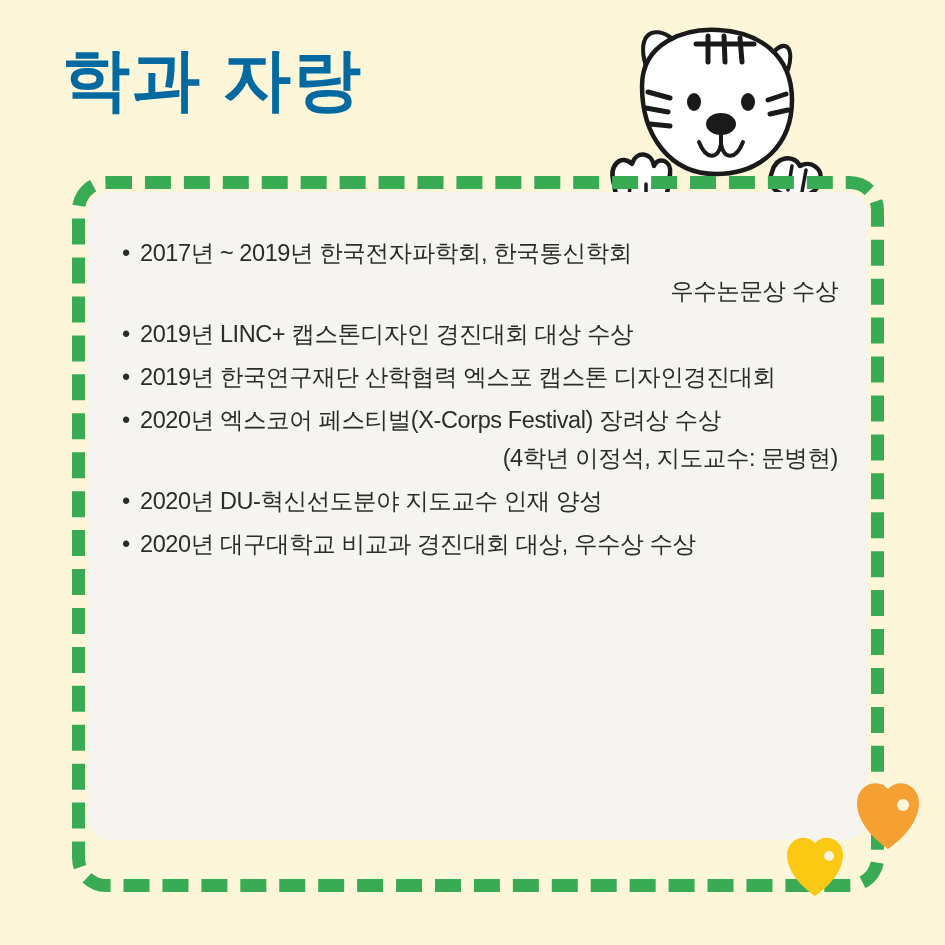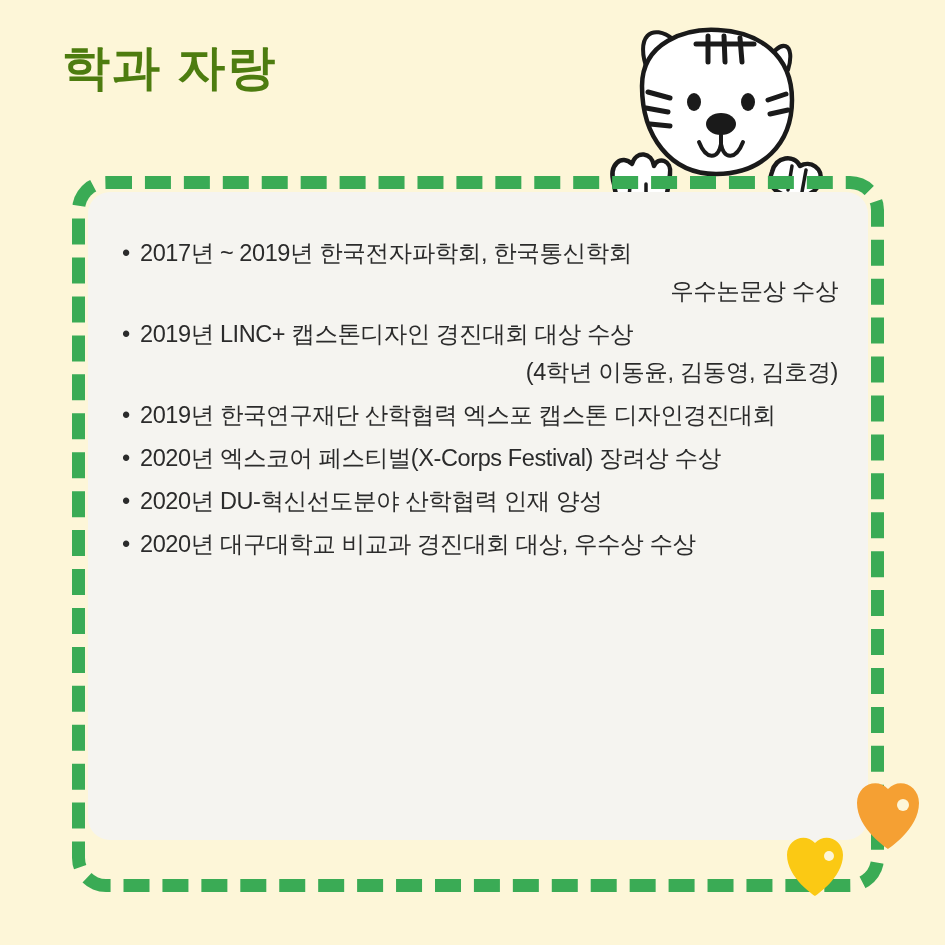--- a/index.html
+++ b/index.html
@@ -13,23 +13,23 @@
     font-family: "Liberation Sans", sans-serif;
     overflow: hidden;
     position: relative;
   }
 
   
   .title {
     position: absolute;
     left: 62px;
     top: 42px;
-    font-size: 48px;
+    font-size: 68px;
     font-weight: bold;
-    color: #4d7c0f;
+    color: #0369a1;
     letter-spacing: 2px;
     line-height: 1.1;
     white-space: nowrap;
   }
 
   
   .dashed-frame {
     position: absolute;
     left: 72px;
     top: 176px;
@@ -149,33 +149,33 @@
 <div class="card">
   <ul class="list">
     <li class="item">
       <span class="dot">•</span>
       <span class="l1">2017년 ~ 2019년 한국전자파학회, 한국통신학회</span>
       <span class="l2 indent">우수논문상 수상</span>
     </li>
     <li class="item">
       <span class="dot">•</span>
       <span class="l1">2019년 LINC+ 캡스톤디자인 경진대회 대상 수상</span>
-      <span class="l2">(4학년 이동윤, 김동영, 김호경)</span>
     </li>
     <li class="item">
       <span class="dot">•</span>
       <span class="l1">2019년 한국연구재단 산학협력 엑스포 캡스톤 디자인경진대회</span>
     </li>
     <li class="item">
       <span class="dot">•</span>
       <span class="l1">2020년 엑스코어 페스티벌(X-Corps Festival) 장려상 수상</span>
+      <span class="l2">(4학년 이정석, 지도교수: 문병현)</span>
     </li>
     <li class="item">
       <span class="dot">•</span>
-      <span class="l1">2020년 DU-혁신선도분야 산학협력  인재 양성</span>
+      <span class="l1">2020년 DU-혁신선도분야 지도교수  인재 양성</span>
     </li>
     <li class="item">
       <span class="dot">•</span>
       <span class="l1">2020년 대구대학교 비교과 경진대회 대상, 우수상 수상</span>
     </li>
   </ul>
 </div>
 
 <div class="heart-wrap">
   <svg viewBox="0 0 200 190" width="200" height="190" xmlns="http://www.w3.org/2000/svg">

